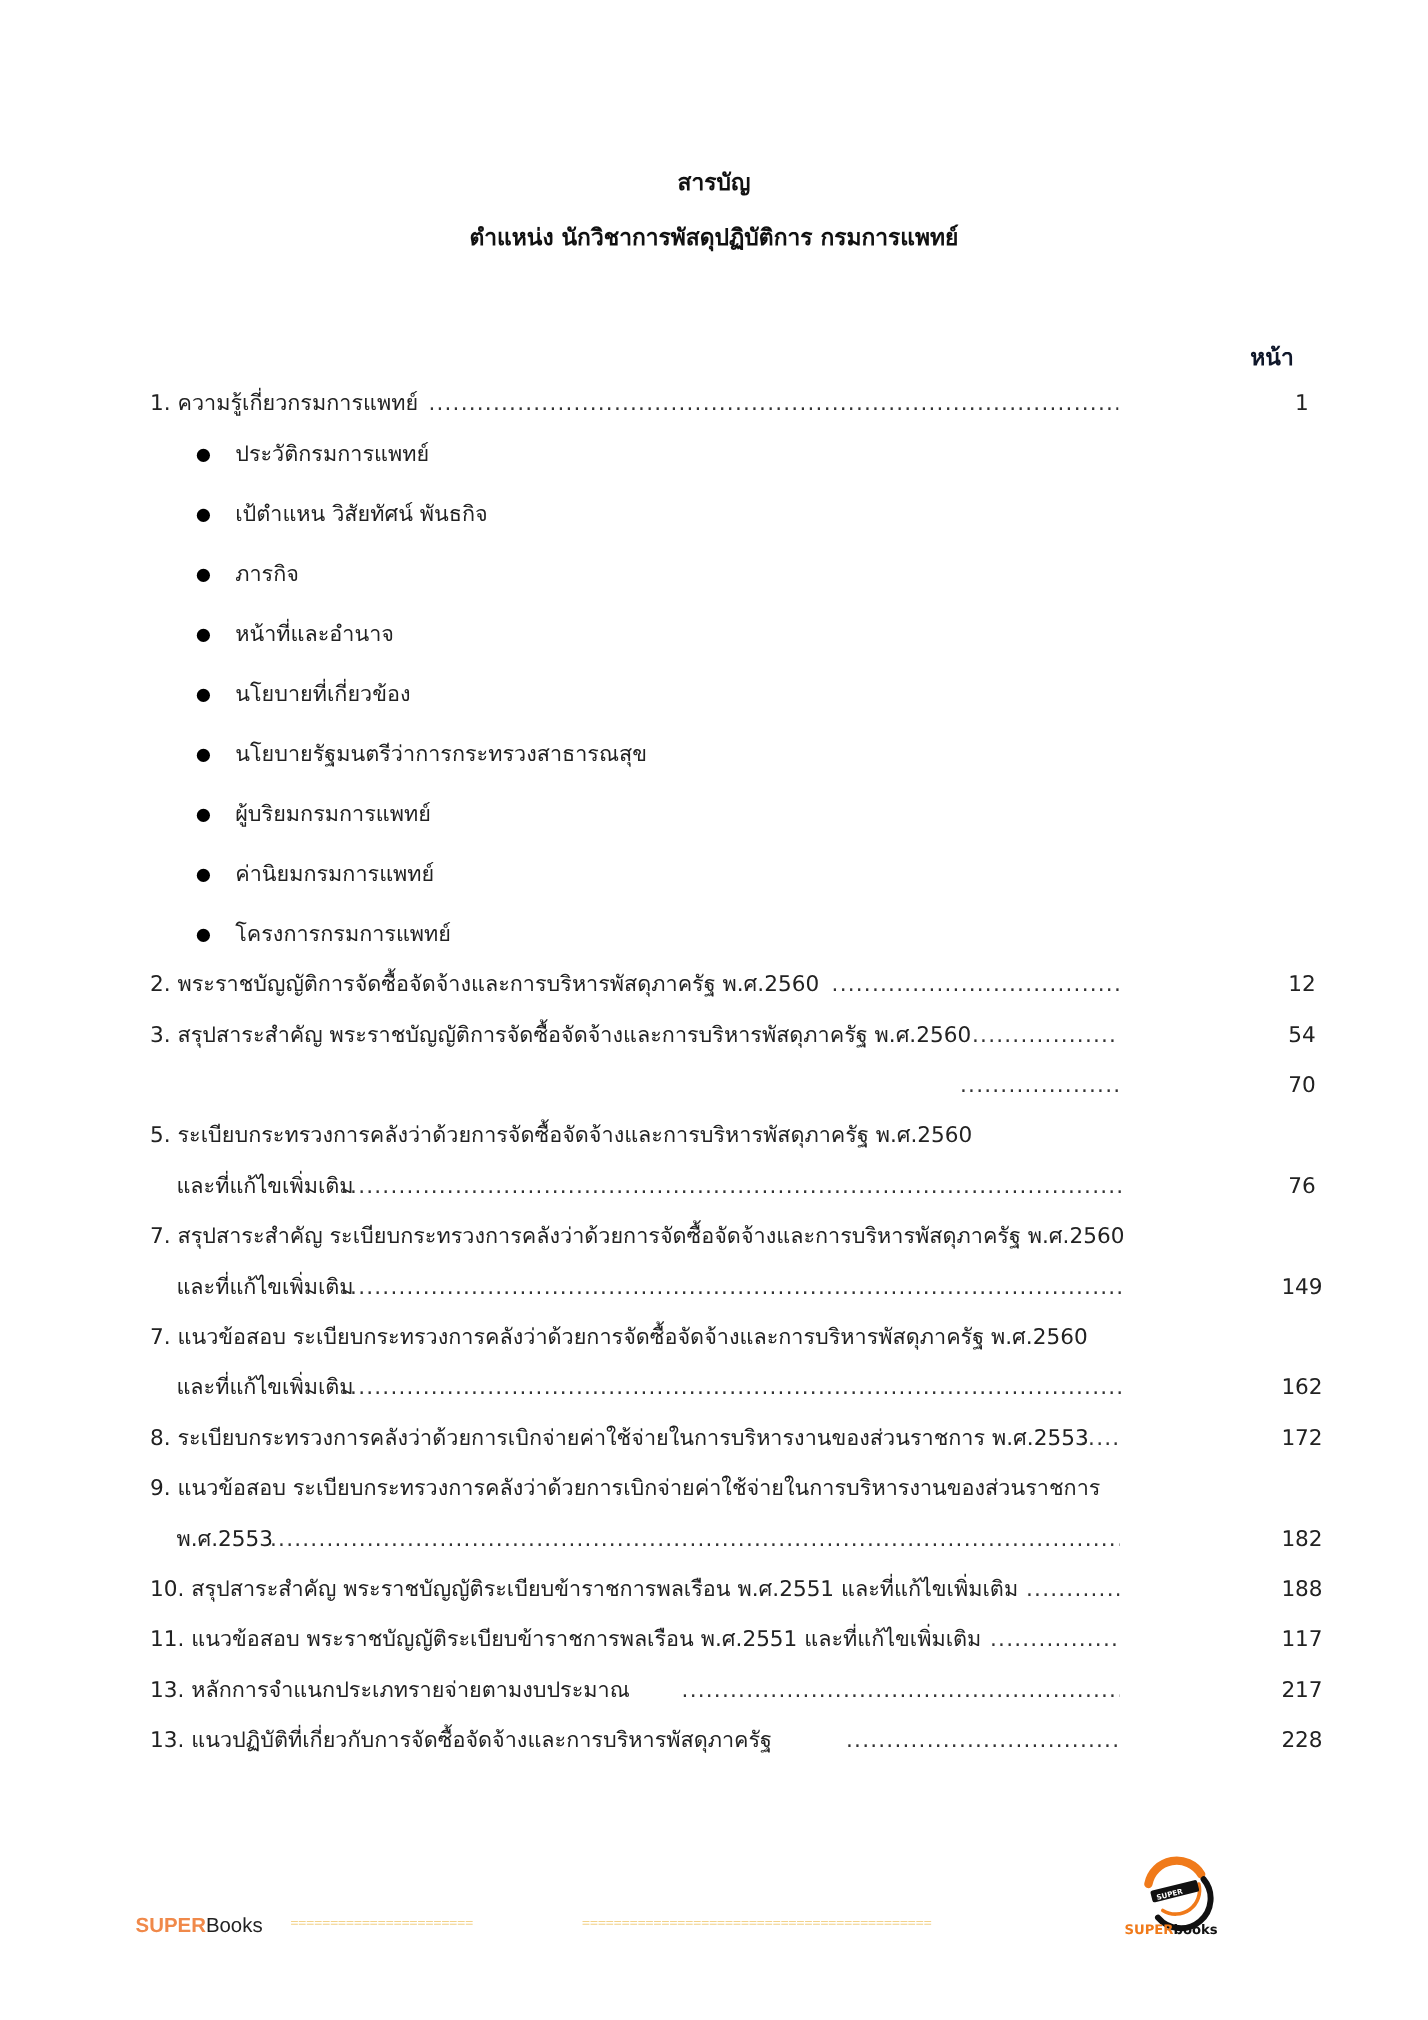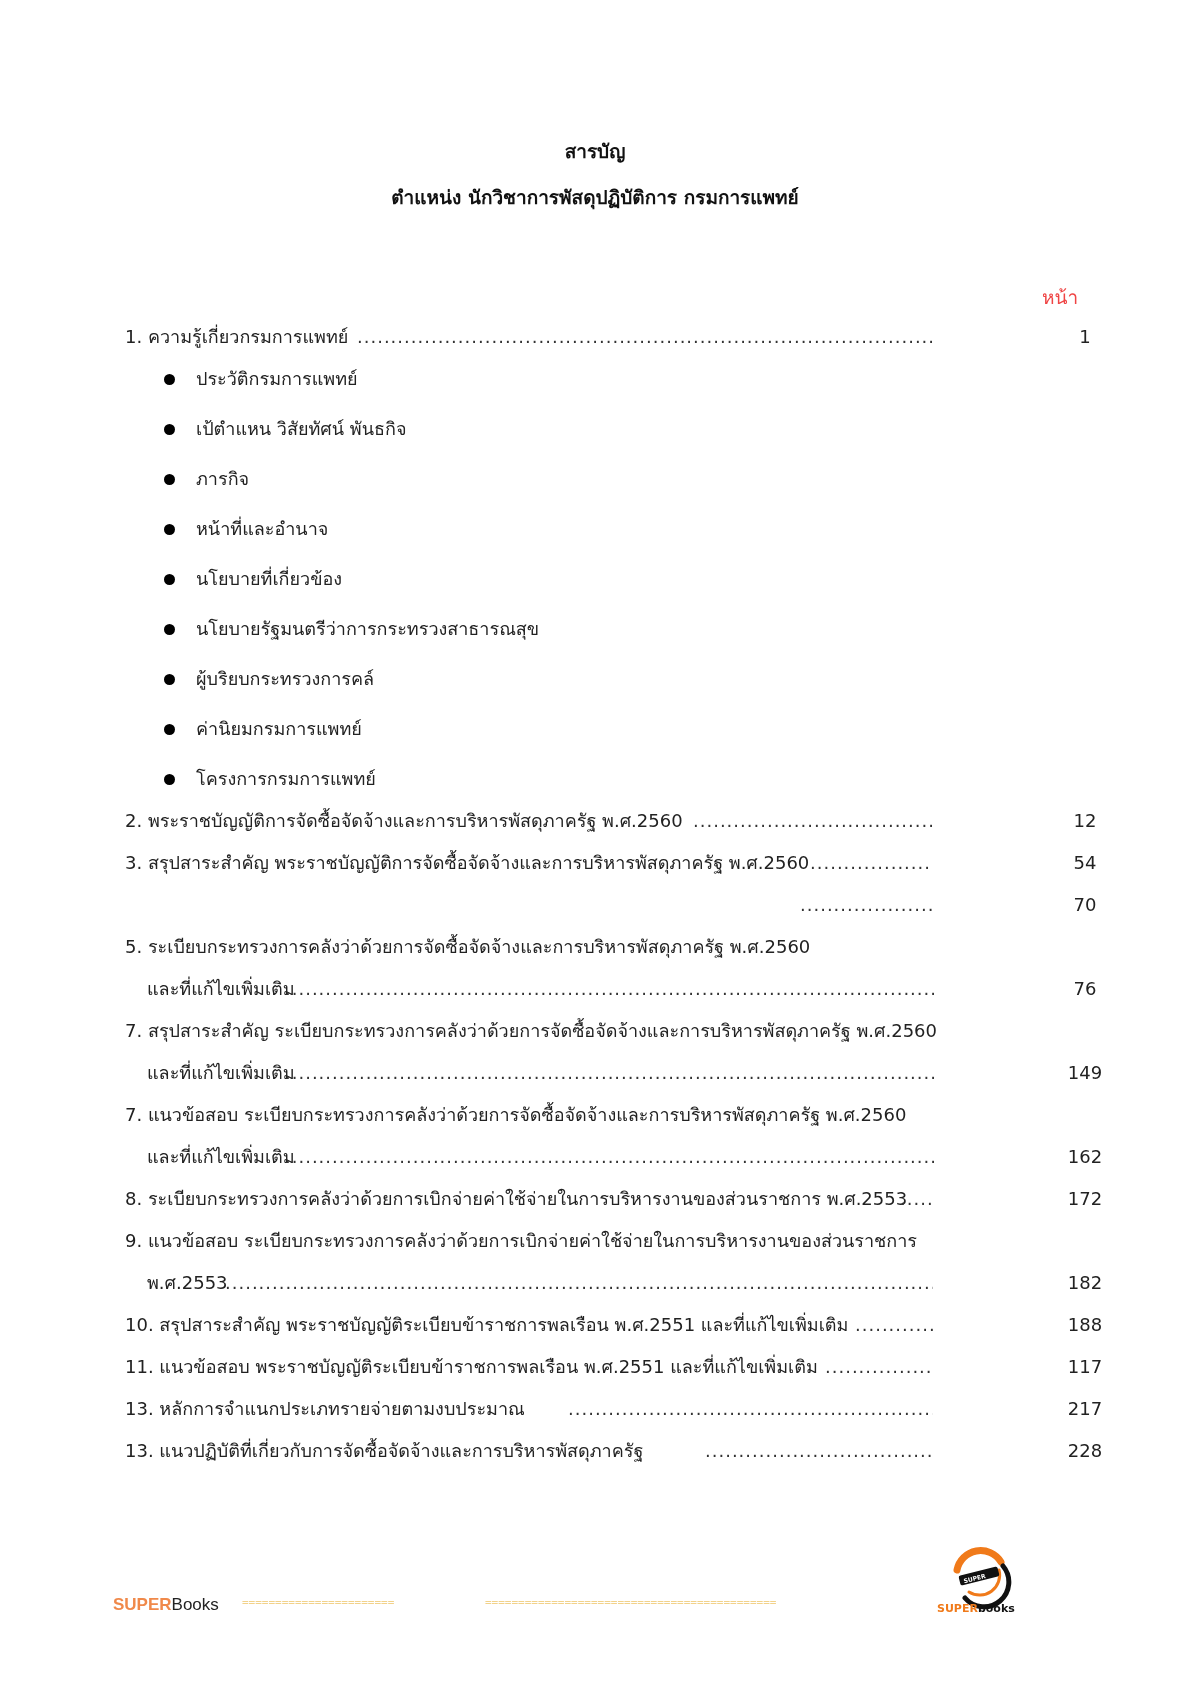--- a/index.html
+++ b/index.html
@@ -9,21 +9,21 @@
     color: #222222;
   }
   .title {
     position: absolute; left: 0; width: 1190px; text-align: center;
     font-weight: bold; font-size: 19px; color: #111;
   }
   #doc-title { top: 136px; }
   #doc-subtitle { top: 182px; }
   .page-col-header {
     position: absolute; left: 1030px; top: 282px; width: 60px; text-align: center;
-    font-weight: normal; font-size: 19px; color: #ef4444;
+    font-weight: bold; font-size: 19px; color: #0f172a;
   }
   .toc { position: absolute; left: 0; top: 0; width: 1190px; }
   .row {
     position: absolute; left: 125px; width: 895px; height: 34px;
     font-size: 18px; line-height: 34px; white-space: nowrap;
   }
   .row .label { position: absolute; left: 0; top: 0; }
   .row .leader {
     position: absolute; top: 0; right: 0; height: 34px; overflow: hidden;
     color: #333; letter-spacing: 1px;
@@ -98,21 +98,21 @@
     <div class="bullet" style="top:562px">
         <span class="dot"></span>
         <span class="text">นโยบายที่เกี่ยวข้อง</span>
       </div>
     <div class="bullet" style="top:612px">
         <span class="dot"></span>
         <span class="text">นโยบายรัฐมนตรีว่าการกระทรวงสาธารณสุข</span>
       </div>
     <div class="bullet" style="top:662px">
         <span class="dot"></span>
-        <span class="text">ผู้บริยบกระทรวงการคล์</span>
+        <span class="text">ผู้บริยมกรมการแพทย์</span>
       </div>
     <div class="bullet" style="top:712px">
         <span class="dot"></span>
         <span class="text">ค่านิยมกรมการแพทย์</span>
       </div>
     <div class="bullet" style="top:762px">
         <span class="dot"></span>
         <span class="text">โครงการกรมการแพทย์</span>
       </div>
 

